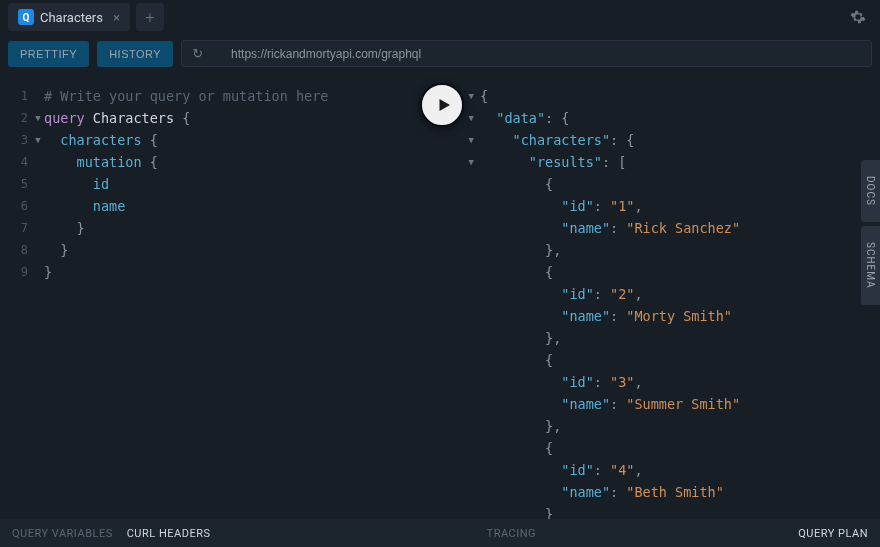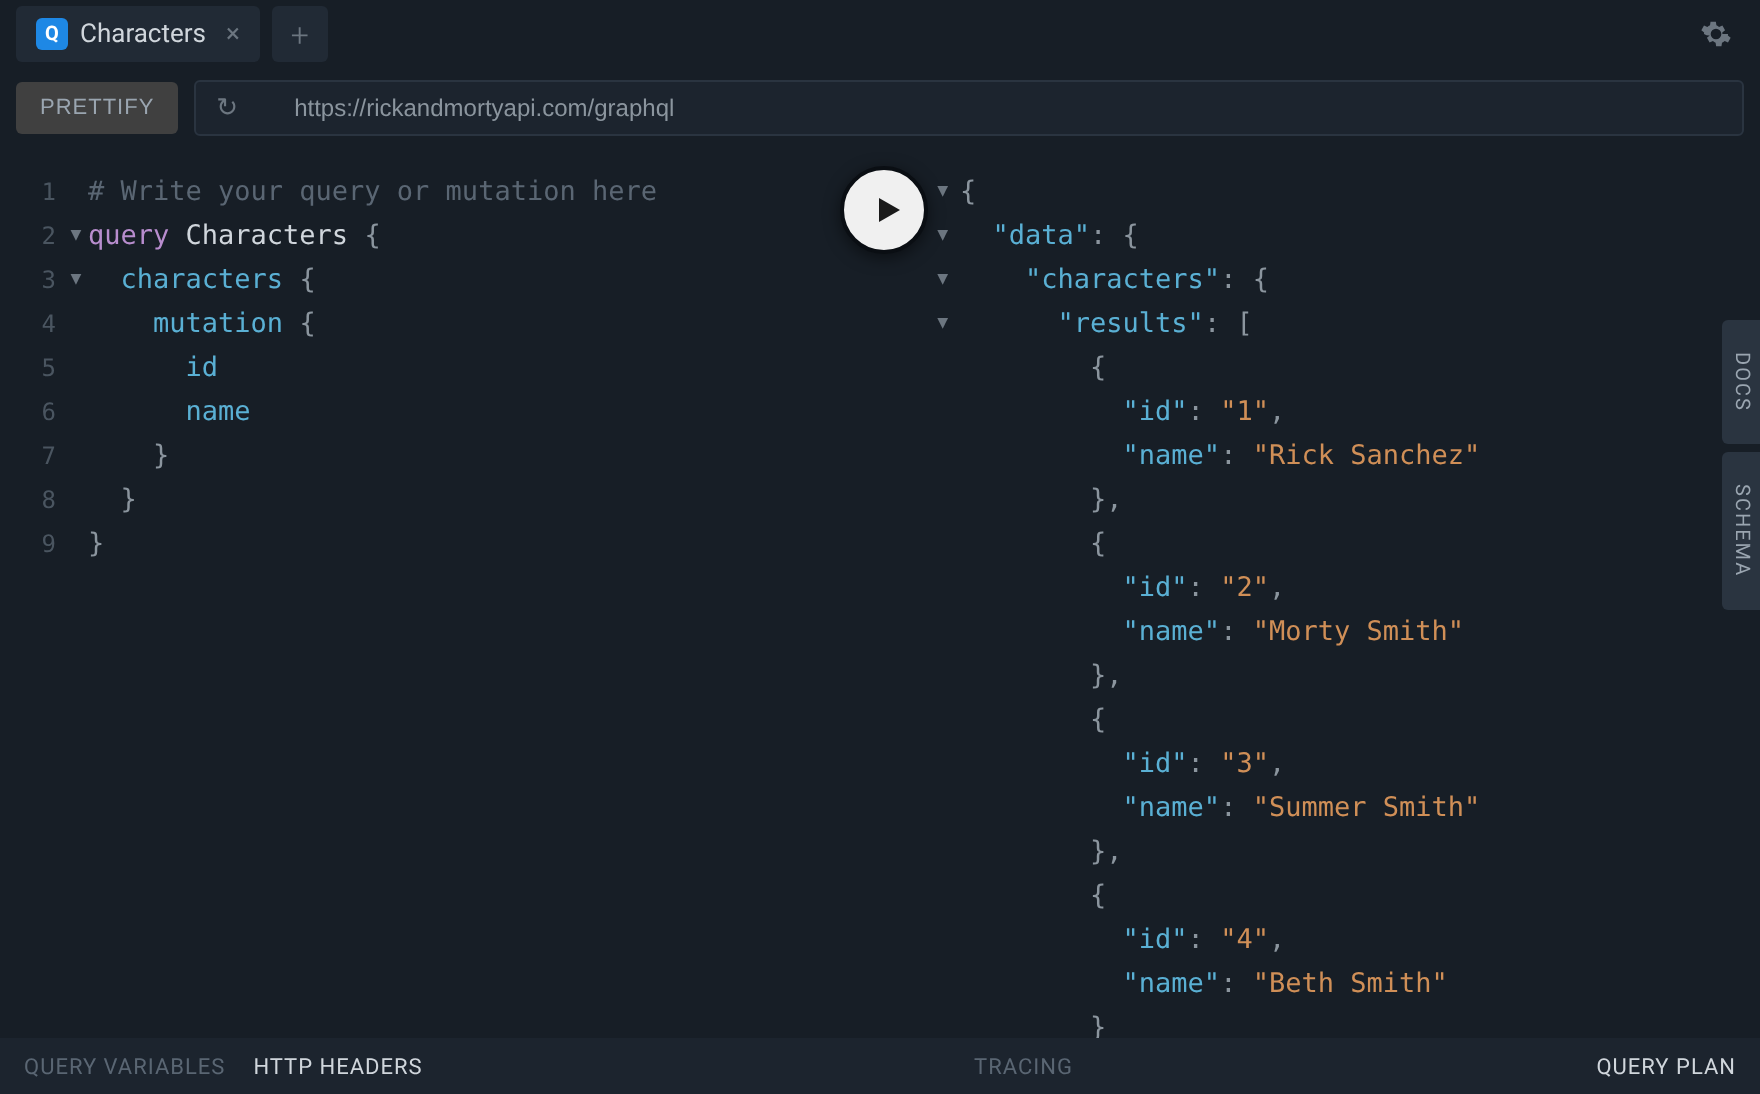--- a/index.html
+++ b/index.html
@@ -43,21 +43,21 @@
   margin-left: auto; color: #6c7680; font-size: 18px;
   width: 28px; height: 28px;
   display: flex; align-items: center; justify-content: center;
 }
 .toolbar {
   height: 39px;
   display: flex; align-items: center; gap: 8px;
   padding: 0 8px;
 }
 .btn {
-  background: #404040;
+  background: #0c4a6e;
   border: none;
   border-radius: 3px;
   color: #9aa5b0;
   font-size: 11px; letter-spacing: 0.5px;
   padding: 7px 12px;
   cursor: pointer;
 }
 .urlbox {
   flex: 1;
   display: flex; align-items: center;
@@ -158,20 +158,21 @@
   <div class="tab-add">+</div>
   <div class="gear">
     <svg width="16" height="16" viewBox="0 0 24 24" fill="#6c7680">
         <path d="M12 8a4 4 0 100 8 4 4 0 000-8zm9 4a7 7 0 01-.1 1.2l2.1 1.6-2 3.5-2.5-1a7 7 0 01-2 1.2l-.4 2.7h-4l-.4-2.7a7 7 0 01-2-1.2l-2.5 1-2-3.5 2.1-1.6A7 7 0 013 12a7 7 0 01.1-1.2L1 9.2l2-3.5 2.5 1a7 7 0 012-1.2L7.9 2.8h4l.4 2.7a7 7 0 012 1.2l2.5-1 2 3.5-2.1 1.6c.1.4.1.8.1 1.2z"></path>
       </svg>
   </div>
 </div>
 
 <div class="toolbar">
   <button class="btn">PRETTIFY</button>
+  <button class="btn">HISTORY</button>
   <div class="urlbox">
     <span class="reload-icon">↻</span>
     <input class="url-text" value="https://rickandmortyapi.com/graphql" style="">
   </div>
 </div>
 
 <div class="main">
   <div class="editor">
     <div class="line"><span class="lineno">1</span><span class="fold"></span><span class="code"><span class="c-comment"># Write your query or mutation here</span></span></div>
     <div class="line"><span class="lineno">2</span><span class="fold">▼</span><span class="code"><span class="c-keyword">query</span> <span class="c-name">Characters</span> <span class="c-brace">{</span></span></div>
@@ -218,16 +219,16 @@
     </svg>
 </div>
 
 <div class="sidetabs">
   <div class="sidetab">DOCS</div>
   <div class="sidetab">SCHEMA</div>
 </div>
 
 <div class="bottombar">
   <span class="btab">QUERY VARIABLES</span>
-  <span class="btab active">HTTP HEADERS</span>
+  <span class="btab active">CURL HEADERS</span>
   <span class="btab btab-right">TRACING</span>
   <span class="btab active btab-right">QUERY PLAN</span>
 </div>
 
 </body></html>

